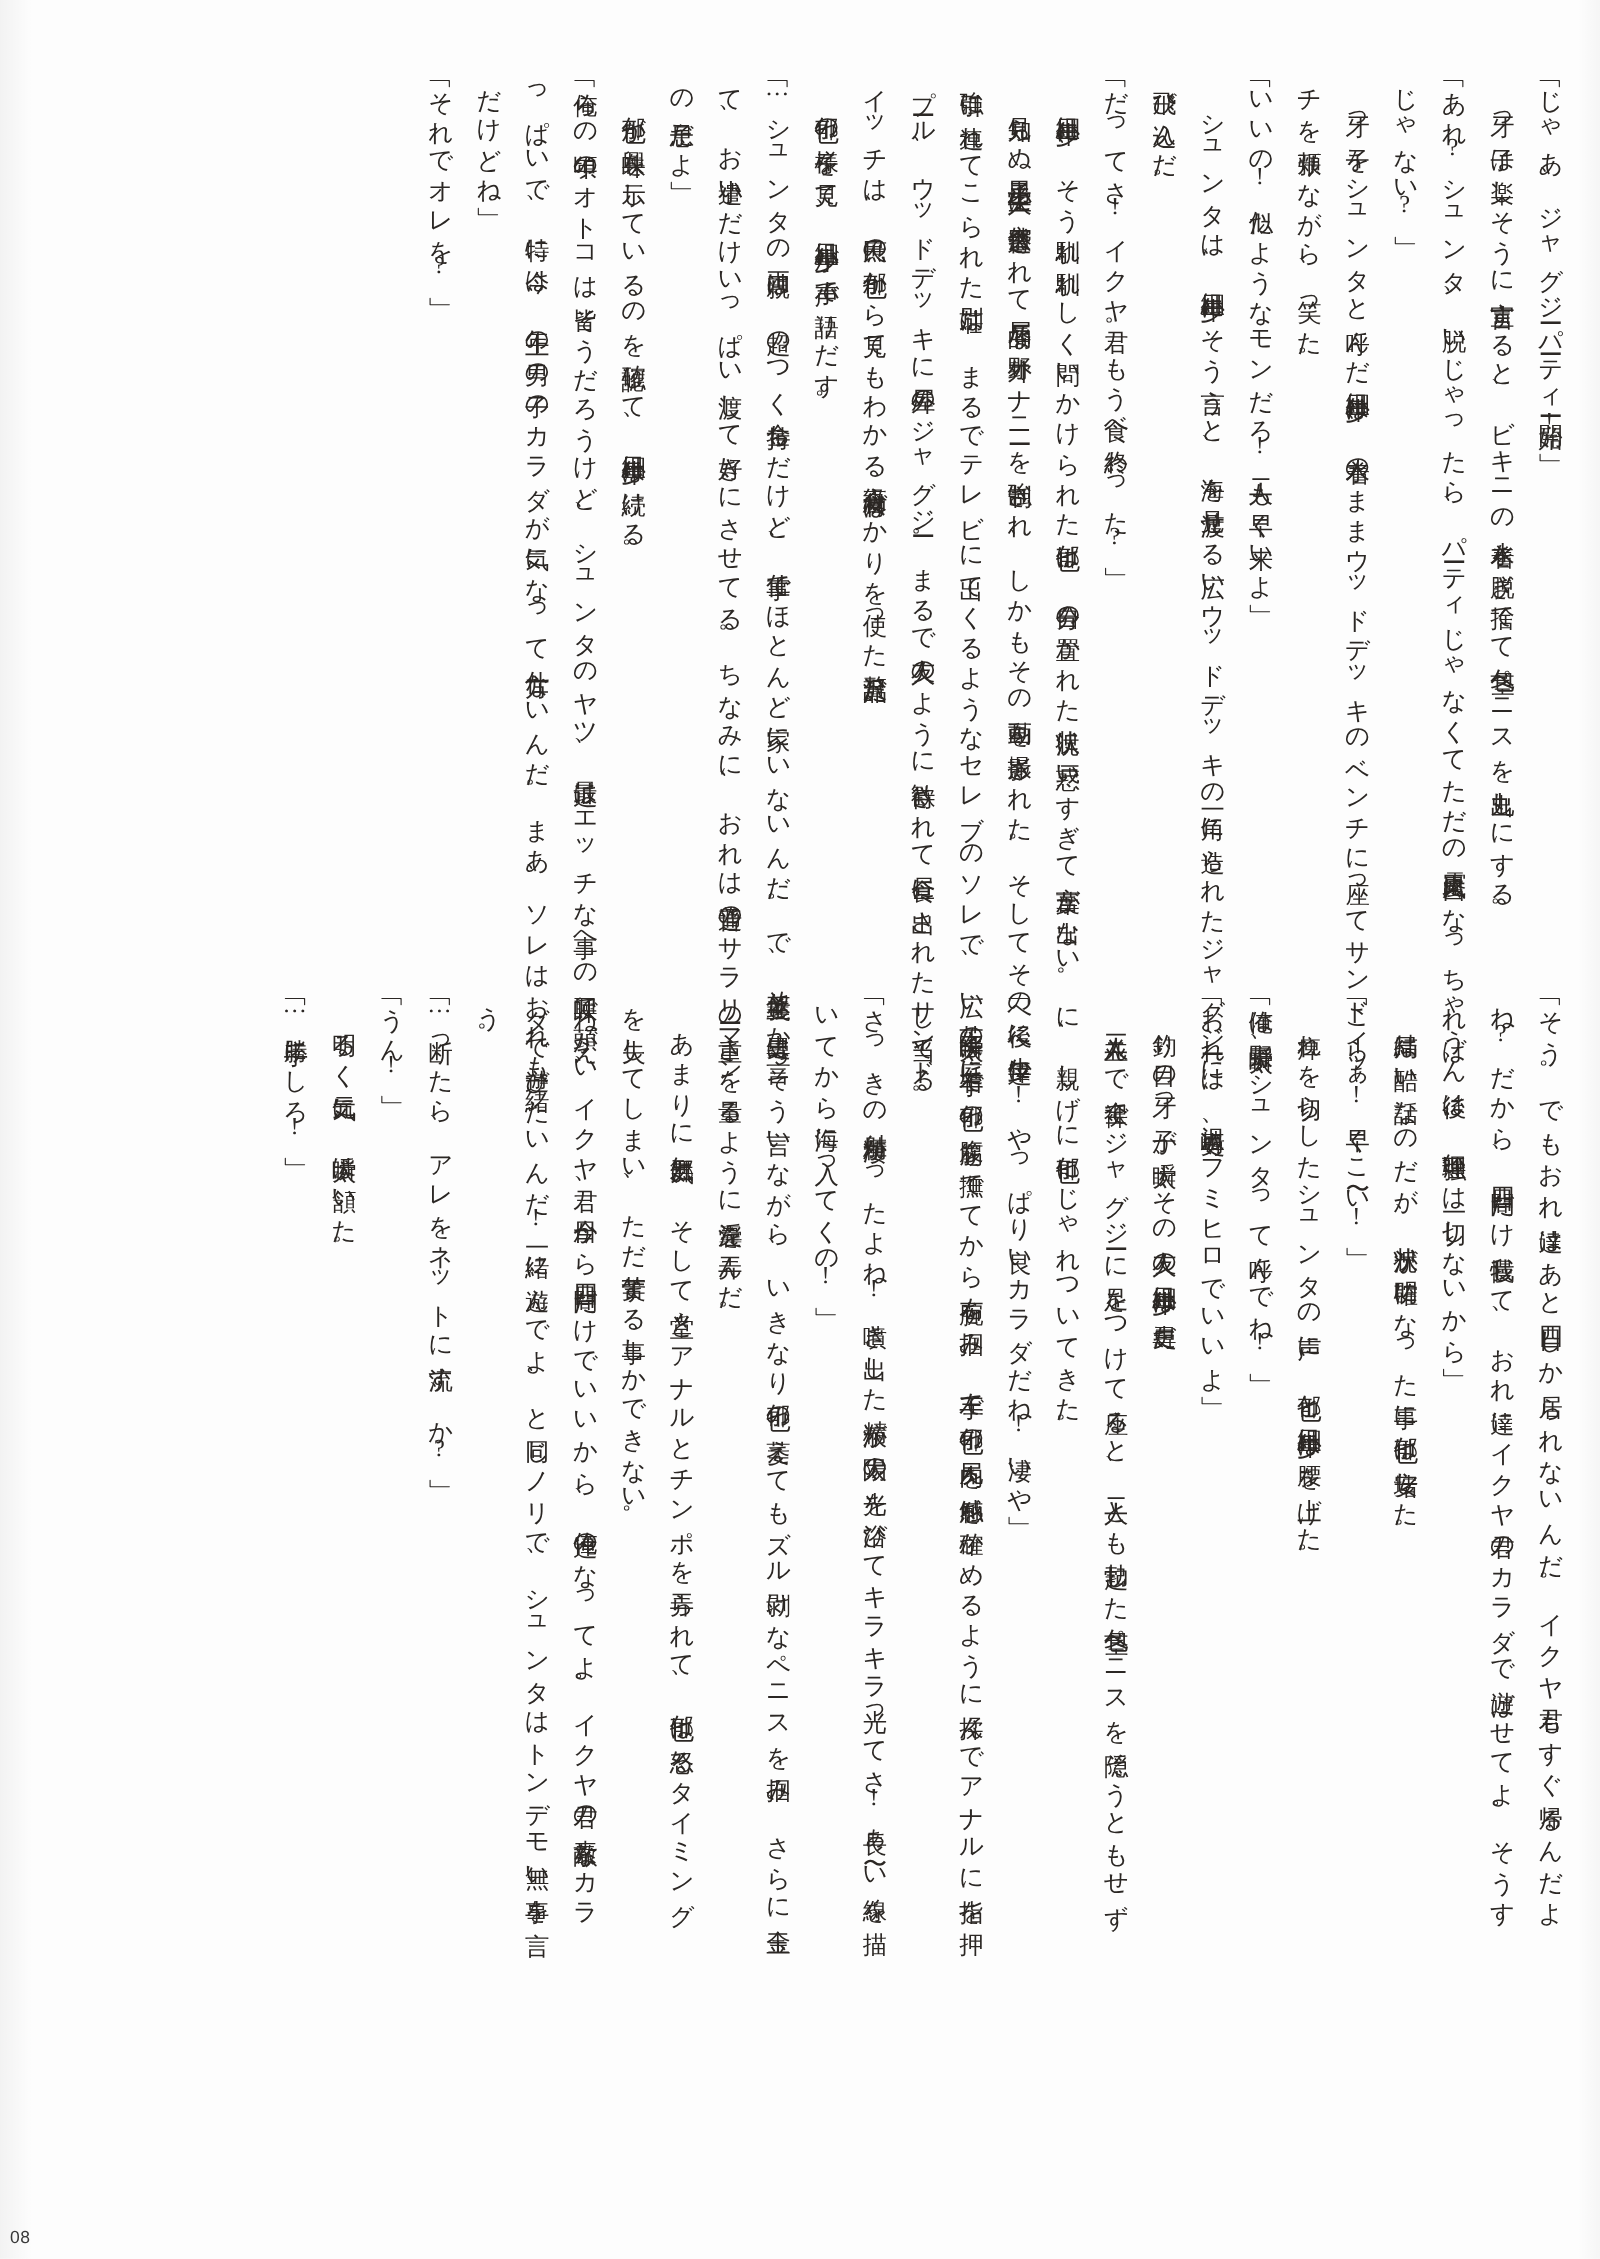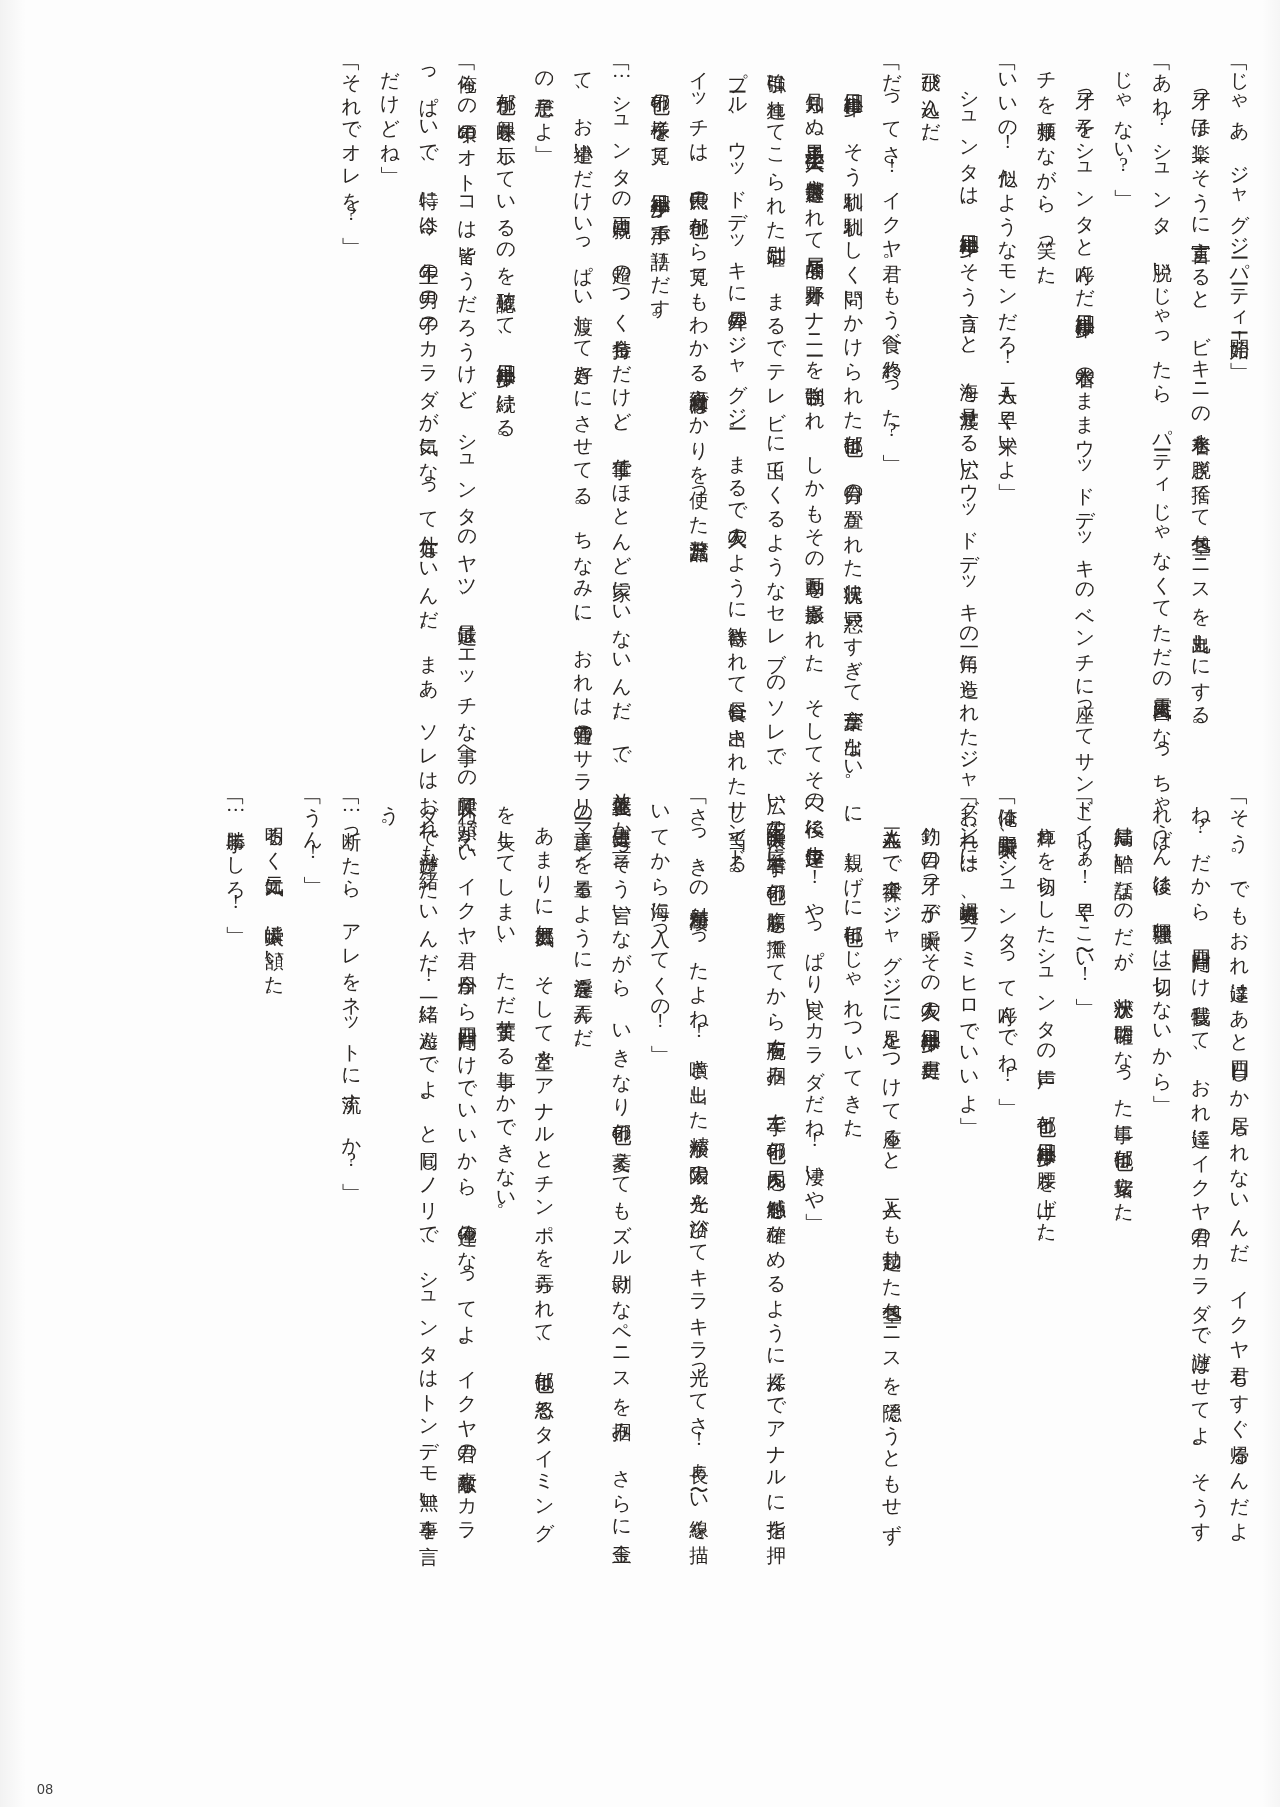--- a/index.html
+++ b/index.html
@@ -75,21 +75,20 @@
   .para.no-indent { text-indent: 0; }
 
   #page-number {
     position: absolute;
     left: 8px;
     bottom: 10px;
     font-family: "Liberation Sans", "DejaVu Sans", sans-serif;
     font-size: 14px;
     letter-spacing: 0.5px;
     color: #3a3a3a;
-    margin-left: 29px;
   }
 </style>
 </head>
 <body>
 
 <div id="page-surface">
 
   <div class="text-block" id="block-one">
     <span class="para no-indent">「じゃあ、ジャグジーパーティー開始!」</span>
     <span class="para">牙っ子は楽しそうに宣言すると、ビキニの水着を脱ぎ捨てて包茎ペニスを丸出しにする。</span>

